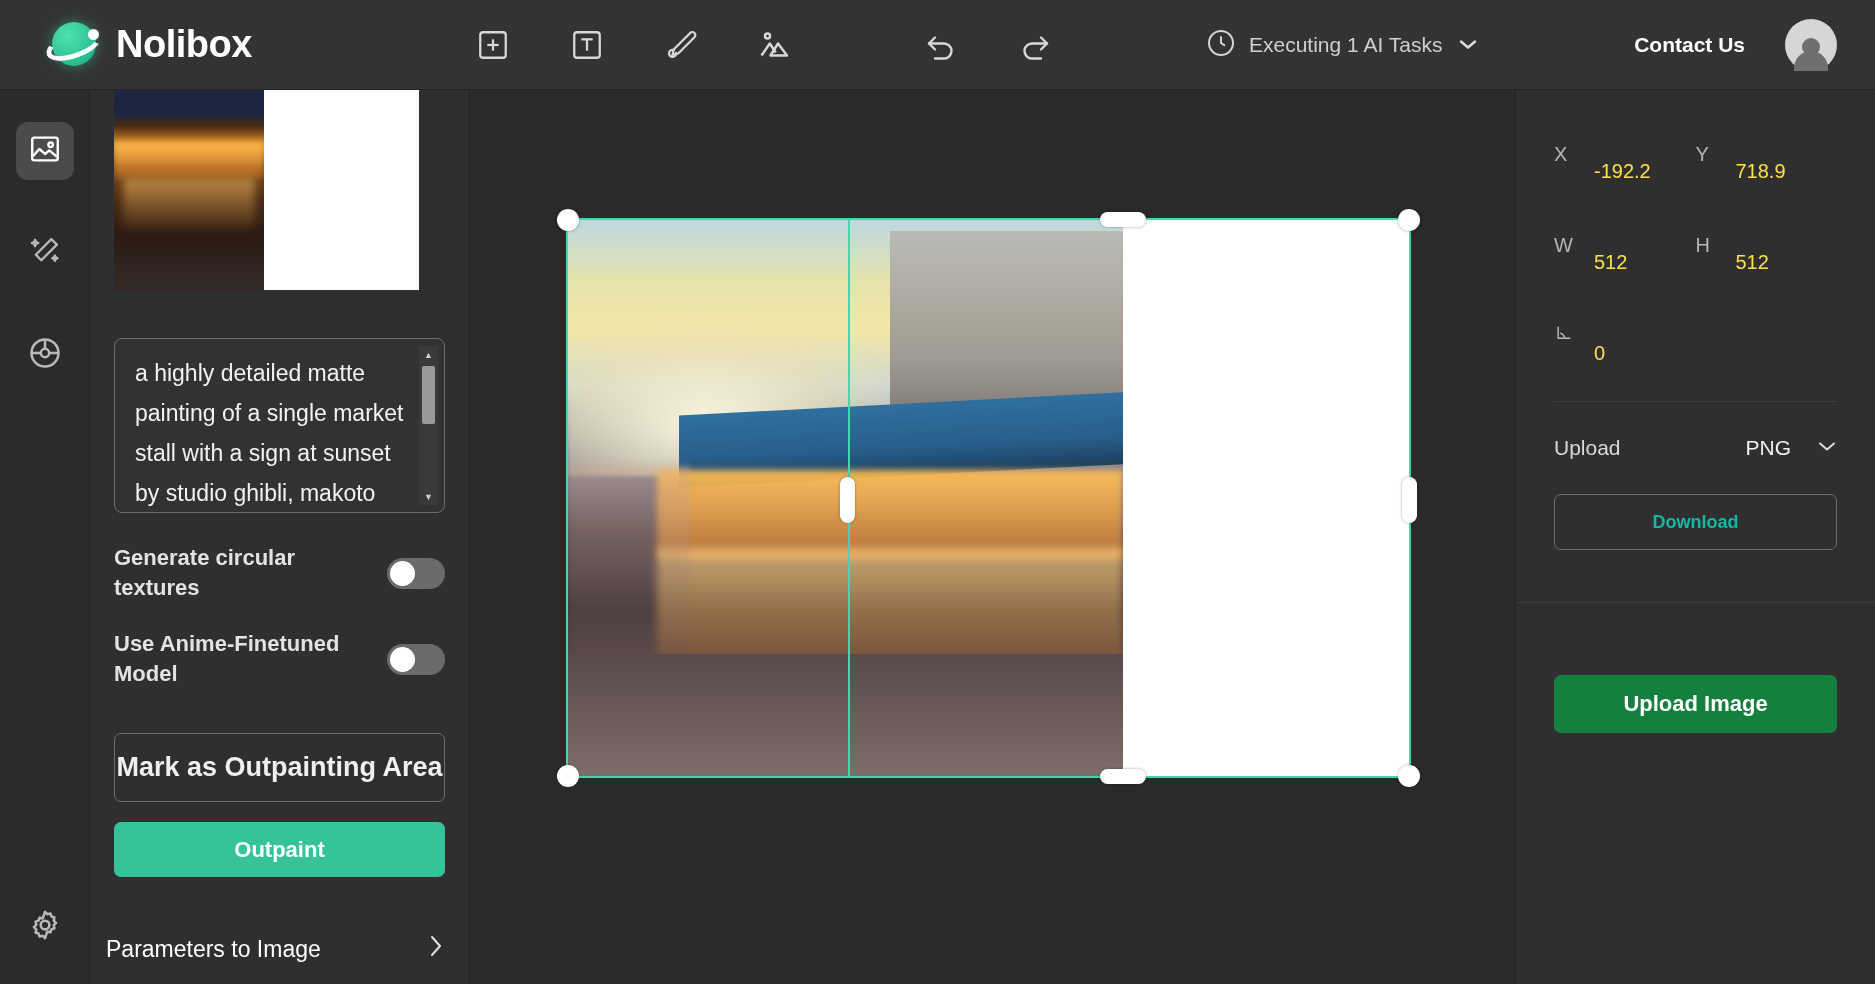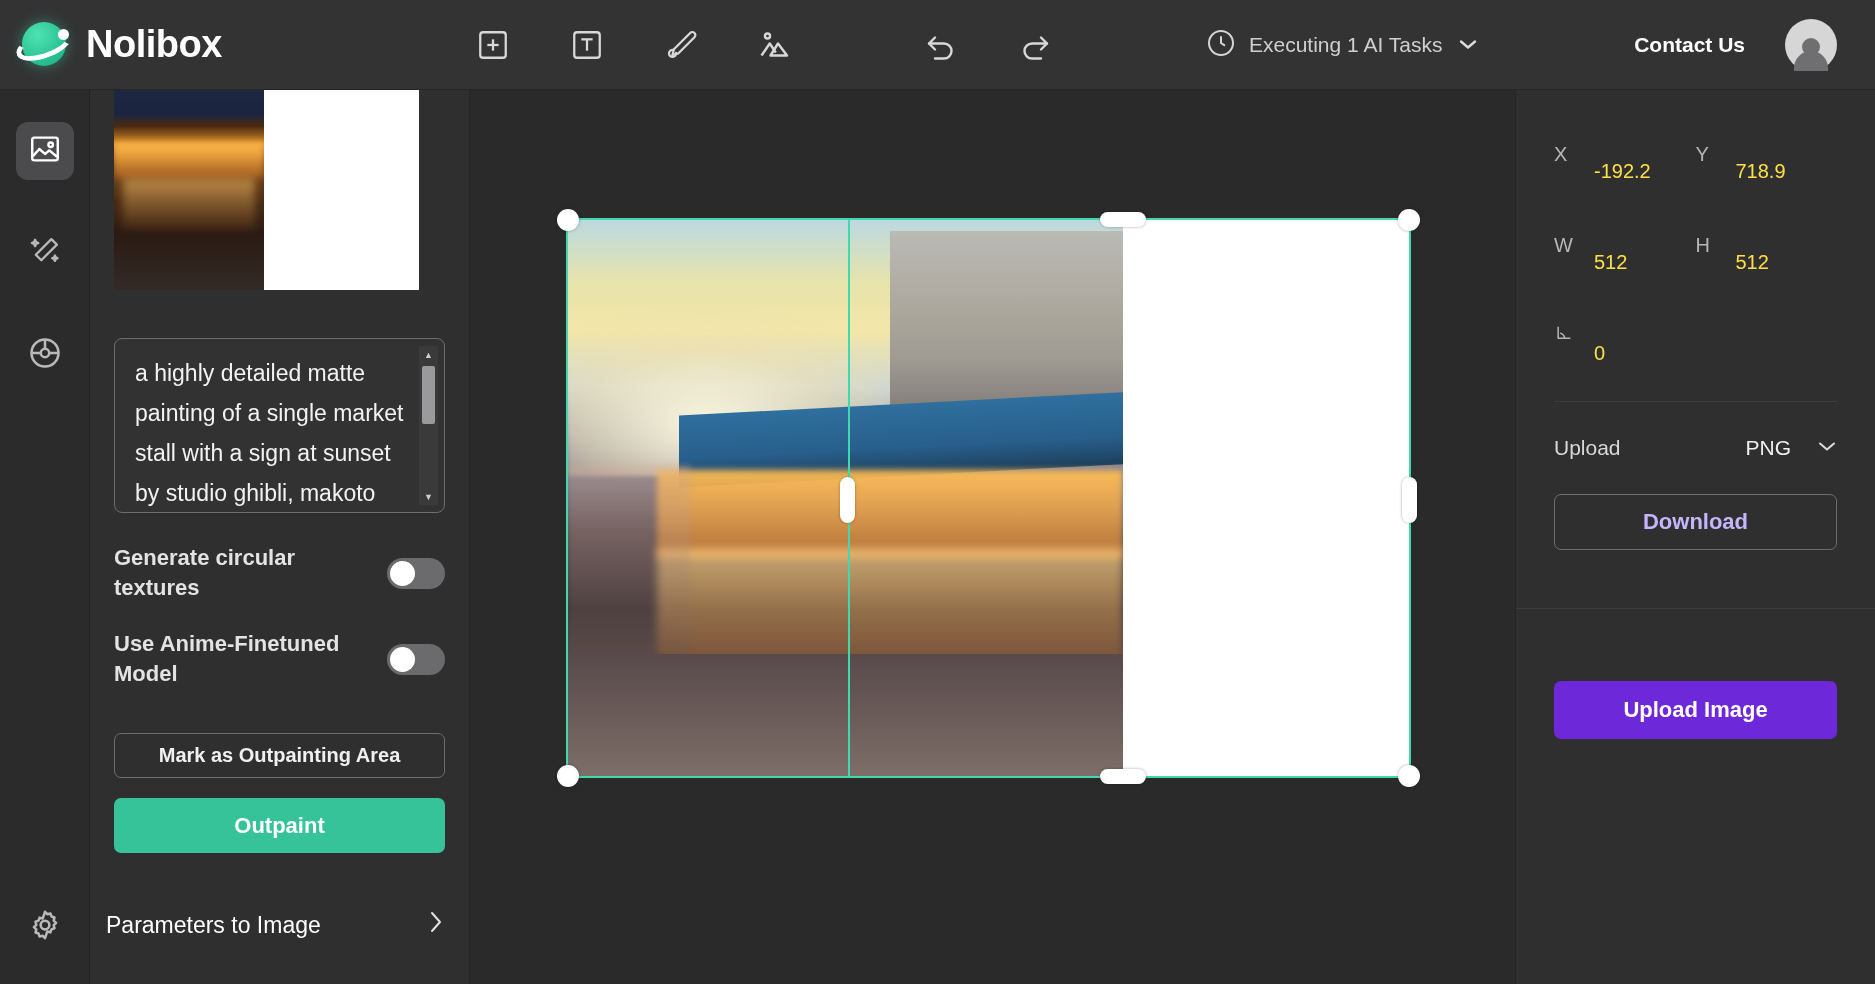--- a/index.html
+++ b/index.html
@@ -17,21 +17,21 @@
   }
 
   
   .topbar {
     position: relative;
     height: 90px; min-height: 90px;
     background: #333334;
     display: flex; align-items: center;
     border-bottom: 1px solid #262627;
   }
-  .brand { display: flex; align-items: center; gap: 16px; padding-left: 18px; width: 470px; }
+  .brand { display: flex; align-items: center; gap: 16px; padding-left: 48px; width: 470px; }
   .logo-planet { position: relative; width: 52px; height: 52px; }
   .logo-planet .ball {
     position: absolute; left: 4px; top: 3px; width: 44px; height: 44px;
     border-radius: 50%;
     background: radial-gradient(circle at 36% 30%, #4fe3b0 0%, #2fc596 55%, #18a97c 100%);
     box-shadow: 0 0 14px rgba(60,220,165,0.45);
   }
   .logo-planet .ring {
     position: absolute; left: -3px; top: 13px; width: 58px; height: 26px;
     border: 5px solid #ffffff; border-radius: 50%;
@@ -159,23 +159,23 @@
   .switch {
     width: 58px; height: 31px; border-radius: 16px; background: #6b6b6d;
     position: relative; cursor: pointer; flex: none;
   }
   .switch .knob {
     position: absolute; left: 3px; top: 3px; width: 25px; height: 25px;
     border-radius: 50%; background: #fff;
   }
 
   .btn-outline {
-    margin: 44px 24px 0 24px; height: 45px;
+    margin: 44px 24px 0 24px; height: 69px;
     border: 1px solid #6d6d6f; border-radius: 7px; background: transparent;
-    color: #f0f0f0; font-size: 20px; font-weight: bold;
+    color: #f0f0f0; font-size: 27px; font-weight: bold;
     display: flex; align-items: center; justify-content: center; cursor: pointer;
   }
   .btn-primary {
     margin: 20px 24px 0 24px; height: 55px; border-radius: 7px;
     background: #36c39a; color: #fff; font-size: 22px; font-weight: bold;
     display: flex; align-items: center; justify-content: center; cursor: pointer;
   }
   .link-row {
     margin: 50px 24px 0 16px; height: 44px;
     display: flex; align-items: center; justify-content: space-between; cursor: pointer;
@@ -267,28 +267,28 @@
 
   .format-row {
     display: flex; align-items: center; justify-content: space-between;
     padding: 0 38px; margin-top: 34px;
   }
   .format-label { color: #d8d8da; font-size: 21px; }
   .format-val { display: flex; align-items: center; gap: 26px; cursor: pointer; }
   .format-val .v { color: #f0f0f0; font-size: 21px; }
 
   .btn-download {
-    margin: 34px 38px 6px 38px; height: 56px;
+    margin: 34px 38px 0 38px; height: 56px;
     border: 1px solid #6d6d6f; border-radius: 7px;
-    color: #c4b5fd; font-size: 22px; font-weight: bold;
+    color: #14b8a6; font-size: 18px; font-weight: bold;
     display: flex; align-items: center; justify-content: center; cursor: pointer;
   }
   .btn-upload {
     margin: 72px 38px 0 38px; height: 58px; border-radius: 7px;
-    background: #6d28d9; color: #fff; font-size: 22px; font-weight: bold;
+    background: #15803d; color: #fff; font-size: 22px; font-weight: bold;
     display: flex; align-items: center; justify-content: center; cursor: pointer;
   }
 </style>
 </head>
 <body>
 
 <div class="app">
 
   <div class="topbar">
 

